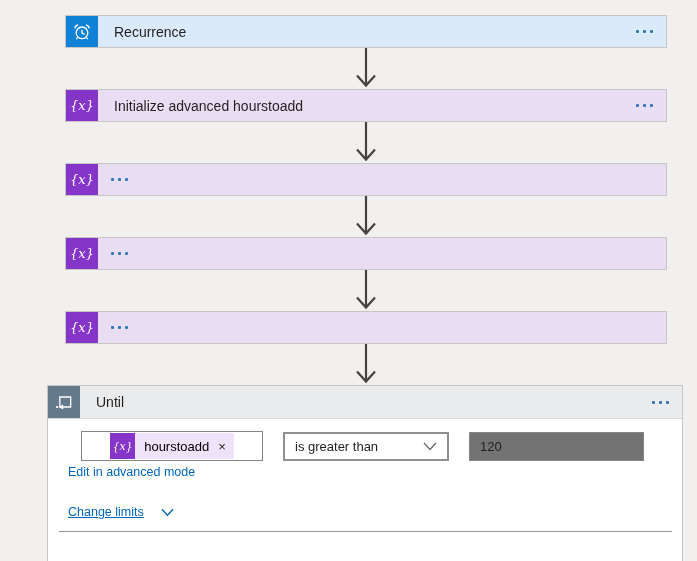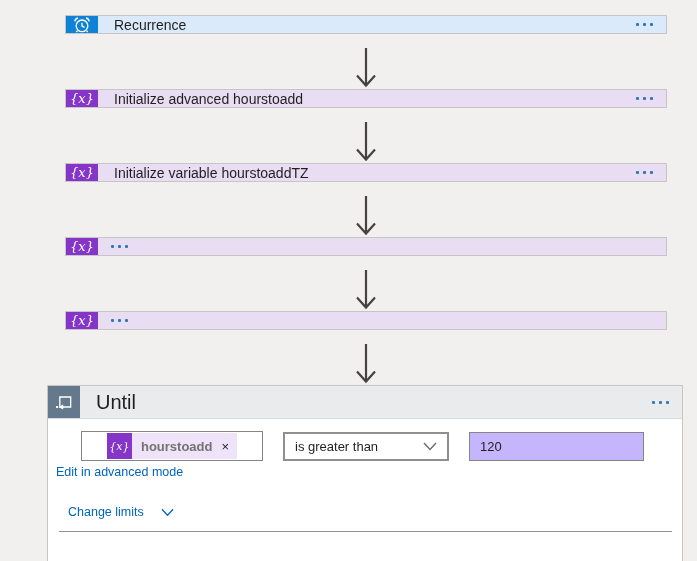--- a/index.html
+++ b/index.html
@@ -1,21 +1,21 @@
 <!DOCTYPE html>
 <html style="--page-bg: #f1f0ef; --rec-icon: #0f82d8; --rec-head: #dbeafa; --var-icon: #8535c7; --var-head: #e9ddf4; --until-icon: #64798b; --until-head: #e9ebed; --pill-bg: #efe3fa; --link: #0065bd; --ellipsis: #2f78b5;"><head>
 <meta charset="utf-8">
 <style>
   html,body { margin:0; padding:0; }
   body { font-family:"Liberation Sans", sans-serif; background:#f1f0ef; }
 
   .stage { position:relative; width:697px; height:561px; overflow:hidden; background:var(--page-bg,#f1f0ef); }
 
   
-  .card { position:absolute; left:65px; width:602px; height:19px; box-sizing:border-box;
+  .card { position:absolute; left:65px; width:602px; height:33px; box-sizing:border-box;
           border:1px solid #c8c6c4; display:flex; align-items:stretch; cursor:pointer; }
   .card.theme-blue   { background:var(--rec-head,#dbeafa); }
   .card.theme-purple { background:var(--var-head,#e9ddf4); }
   .card .cicon { flex:0 0 32px; display:flex; align-items:center; justify-content:center; }
   .card.theme-blue   .cicon { background:var(--rec-icon,#0f82d8); }
   .card.theme-purple .cicon { background:var(--var-icon,#8535c7); }
   .card .ctitle { flex:1; display:flex; align-items:center; padding-left:16px;
                   font-size:14px; color:#201f1e; white-space:nowrap; overflow:hidden; }
   .menu { display:flex; align-items:center; gap:4px; padding:0 13px; cursor:pointer; }
   .menu .dot { width:3px; height:3px; border-radius:1px; background:var(--ellipsis,#2f78b5); }
@@ -24,43 +24,43 @@
 
   .arrow { position:absolute; left:355px; width:22px; height:41px; }
 
   
   .until { position:absolute; left:47px; top:385px; width:636px; height:230px; box-sizing:border-box;
            background:#fff; border:1px solid #c8c6c4; }
   .until-header { height:32px; background:var(--until-head,#e9ebed); display:flex; align-items:stretch;
                   border-bottom:1px solid #d8dadc; cursor:pointer; }
   .until-header .cicon { flex:0 0 32px; display:flex; align-items:center; justify-content:center;
                          background:var(--until-icon,#64798b); }
-  .until-header .ctitle { flex:1; display:flex; align-items:center; padding-left:16px; font-size:20px; color:#201f1e; }
+  .until-header .ctitle { flex:1; display:flex; align-items:center; padding-left:16px; font-size:14px; color:#201f1e; }
 
   .until-body { position:relative; }
   .cond-token-field { position:absolute; left:33px; top:12px; width:182px; height:30px; box-sizing:border-box;
                       background:#fff; border:1px solid #858585; display:flex; align-items:center; justify-content:center;
                       cursor:text; }
   .token-pill { display:flex; align-items:center; background:var(--pill-bg,#efe3fa); height:26px; }
   .token-pill .pvx { width:25px; height:26px; background:var(--var-icon,#8535c7); display:flex;
                      align-items:center; justify-content:center; }
   .token-pill .pvx .vx { font-size:11px; }
-  .token-pill .plabel { padding:0 7px 0 9px; font-size:13px; color:#737373;font-weight:bold; }
+  .token-pill .plabel { padding:0 7px 0 9px; font-size:13px; color:#000000; }
   .token-pill .pclose { padding:0 8px 0 2px; font-size:13px; color:#201f1e; cursor:pointer; }
 
   .cond-operator { position:absolute; left:235px; top:13px; width:166px; height:29px; box-sizing:border-box;
                    background:#fff; border:2px solid #8f8f8f; display:flex; align-items:center;
                    justify-content:space-between; padding:0 10px; font-size:13px; color:#201f1e; cursor:pointer;text-align:right; }
   .cond-value { position:absolute; left:421px; top:13px; width:175px; height:29px; box-sizing:border-box;
-                background:#c4b5fd; border:1px solid #858585; padding:10px 10px; font-size:13px; color:#201f1e;
+                background:#737373; border:1px solid #858585; padding:10px 10px; font-size:13px; color:#201f1e;
                 font-family:"Liberation Sans", sans-serif; outline:none; }
 
   .link { color:var(--link,#0065bd); font-size:12.5px; cursor:pointer; text-decoration:none; }
-  .edit-advanced { position:absolute; left:8px; top:46px; }
-  .change-limits { position:absolute; left:20px; top:86px; display:flex; align-items:center; gap:17px; }
+  .edit-advanced { position:absolute; left:20px; top:46px; }
+  .change-limits { position:absolute; left:20px; top:86px; display:flex; align-items:center; gap:17px;text-decoration:underline; }
   .until-divider { position:absolute; left:11px; top:112px; width:613px; height:1px; background:#949494; }
 </style>
 </head>
 <body>
 
 <div class="stage">
 
   <div id="cards-host">
       <div class="card theme-blue" style="top: 15px;">
         <div class="cicon">
@@ -96,21 +96,20 @@
         </div>
       </div>
       <div class="arrow" style="top: 122px;"><svg width="22" height="41" viewBox="0 0 22 41" fill="none" stroke="#45423f" stroke-width="2.2">
           <path d="M11 0 V37"></path>
           <path d="M2 27.5 L11 37.5 L20 27.5"></path>
         </svg></div>
       <div class="card theme-purple" style="top: 163px;">
         <div class="cicon">
           <span class="vx">{x}</span>
         </div>
-        <div class="ctitle">Initialize variable hourstoaddTZ</div>
         <div class="menu">
           <span class="dot"></span>
           <span class="dot"></span>
           <span class="dot"></span>
         </div>
       </div>
       <div class="arrow" style="top: 196px;"><svg width="22" height="41" viewBox="0 0 22 41" fill="none" stroke="#45423f" stroke-width="2.2">
           <path d="M11 0 V37"></path>
           <path d="M2 27.5 L11 37.5 L20 27.5"></path>
         </svg></div>

